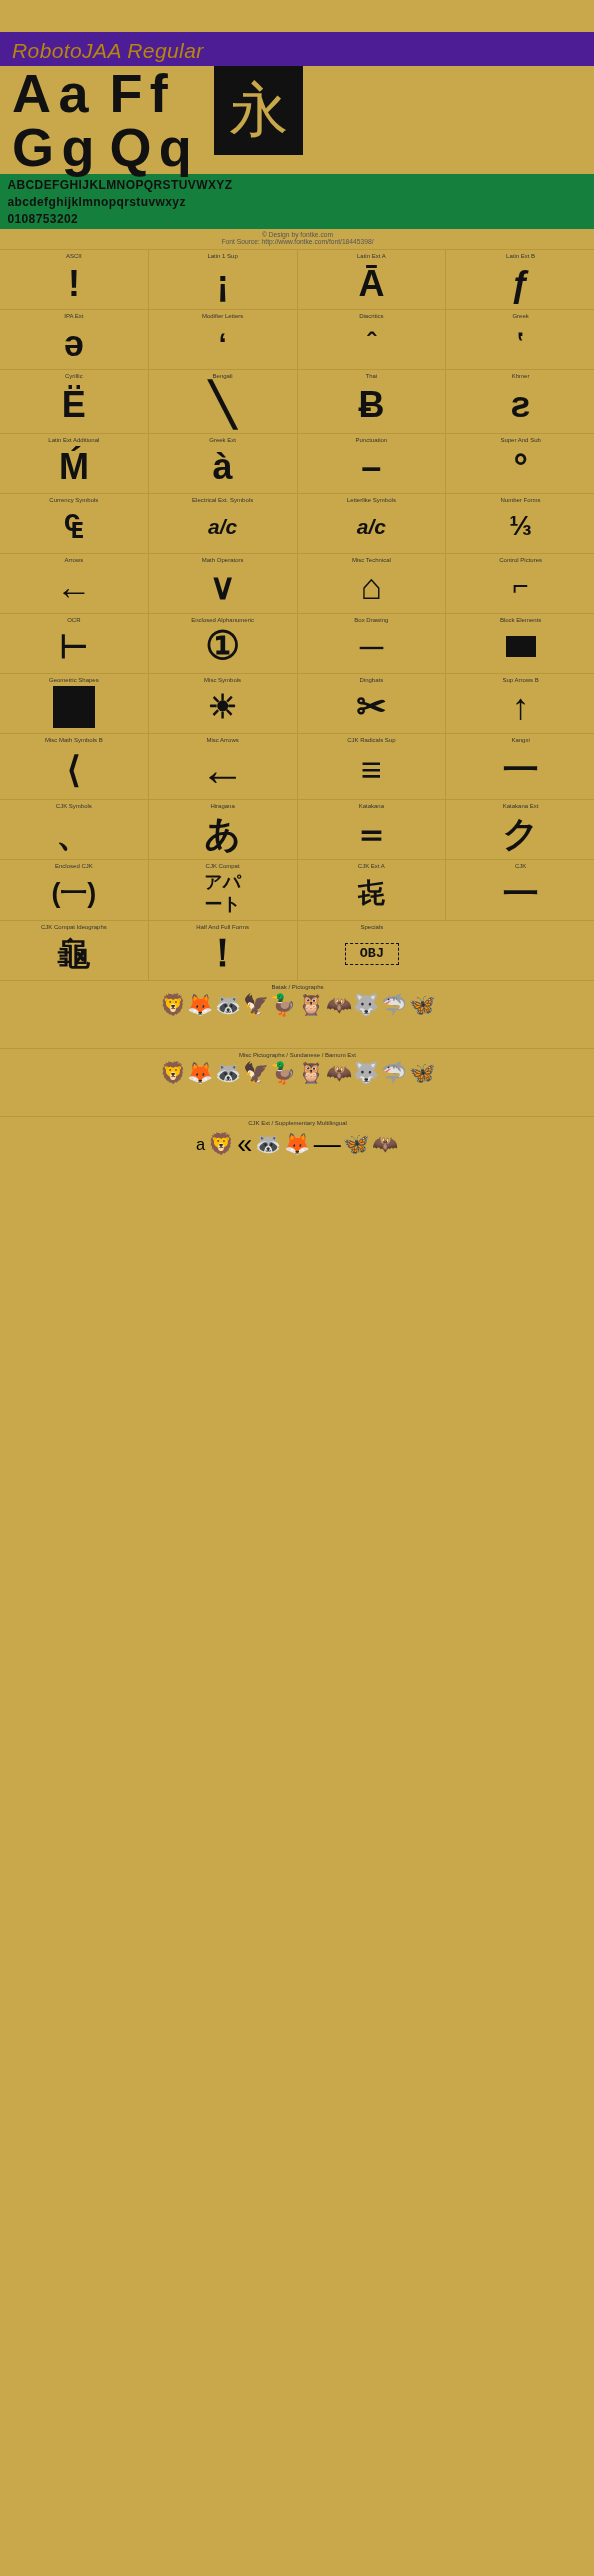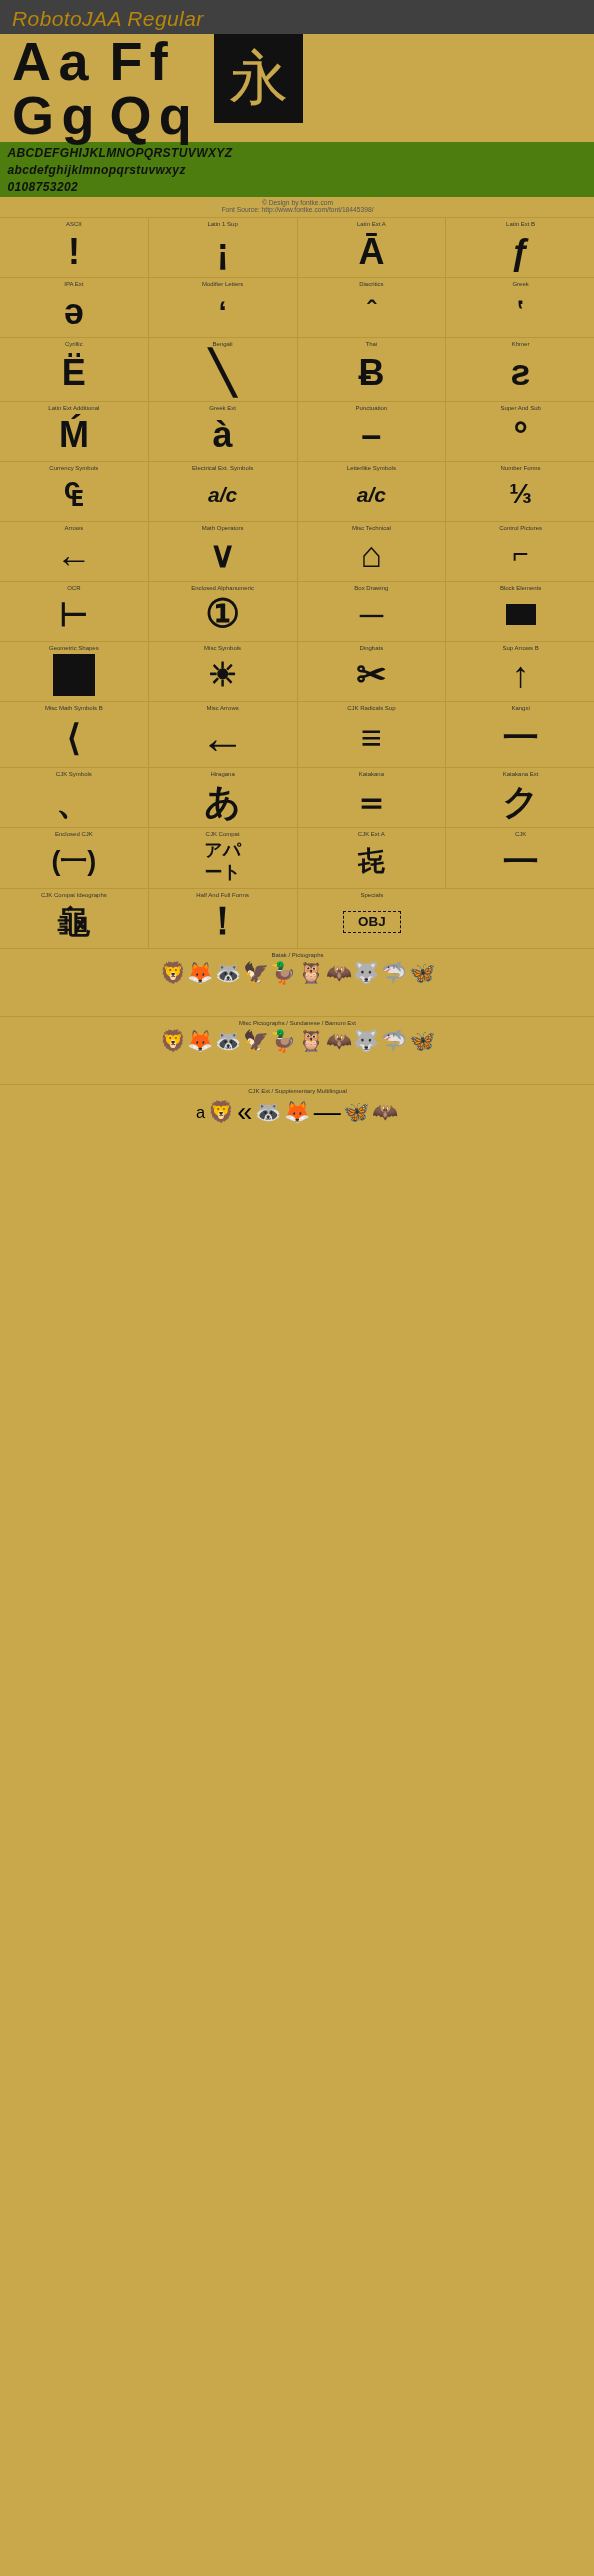--- a/index.html
+++ b/index.html
@@ -2,22 +2,23 @@
 <html style="font-size:12px"><head>
   <meta charset="utf-8">
   <style>
     * { margin: 0; padding: 0; box-sizing: border-box; }
     body {
       width: 595px;
       background: #C8A84B;
       font-family: 'Arial', sans-serif;
     }
     .header {
-      background: #404040;
+      background: #4c1d95;
       padding: 7.4px 12px 3px 12px;
+      margin-top: 32px;
     }
     .title {
       color: #B8860B;
       font-size: 21px;
       font-weight: normal;
       font-style: italic;
       letter-spacing: 0.4px;
     }
     .big-letters {
       background: #C8A84B;
@@ -48,23 +49,22 @@
       align-items: center;
       justify-content: center;
       margin-left: 7.4px;
     }
     .big-kanji {
       color: #C8A84B;
       font-size: 59px;
       line-height: 1;
     }
     .alphabet-section {
-      background: #4d7c0f;
+      background: #15803d;
       padding: 3px 7.4px 1.5px 7.4px;
-      font-style: italic;
     }
     .alphabet-line {
       font-size: 12px;
       font-weight: bold;
       color: #111;
       letter-spacing: 0.4px;
       line-height: 1.4;
     }
     .font-info {
       background: #C8A84B;
@@ -122,21 +122,21 @@
     .sun-symbol {
       font-size: 33px;
       color: #111;
     }
     .dashed-box {
       border: 1.5px dashed #111;
       padding: 3px 14px;
       font-size: 13.4px;
       font-weight: bold;
       color: #111;
-      font-family: Liberation Sans, sans-serif;
+      font-family: Liberation Mono, monospace;
     }
   </style>
 </head>
 <body>
 
 <div>
 
   <div class="header">
     <div class="title">RobotoJAA Regular</div>
   </div>

